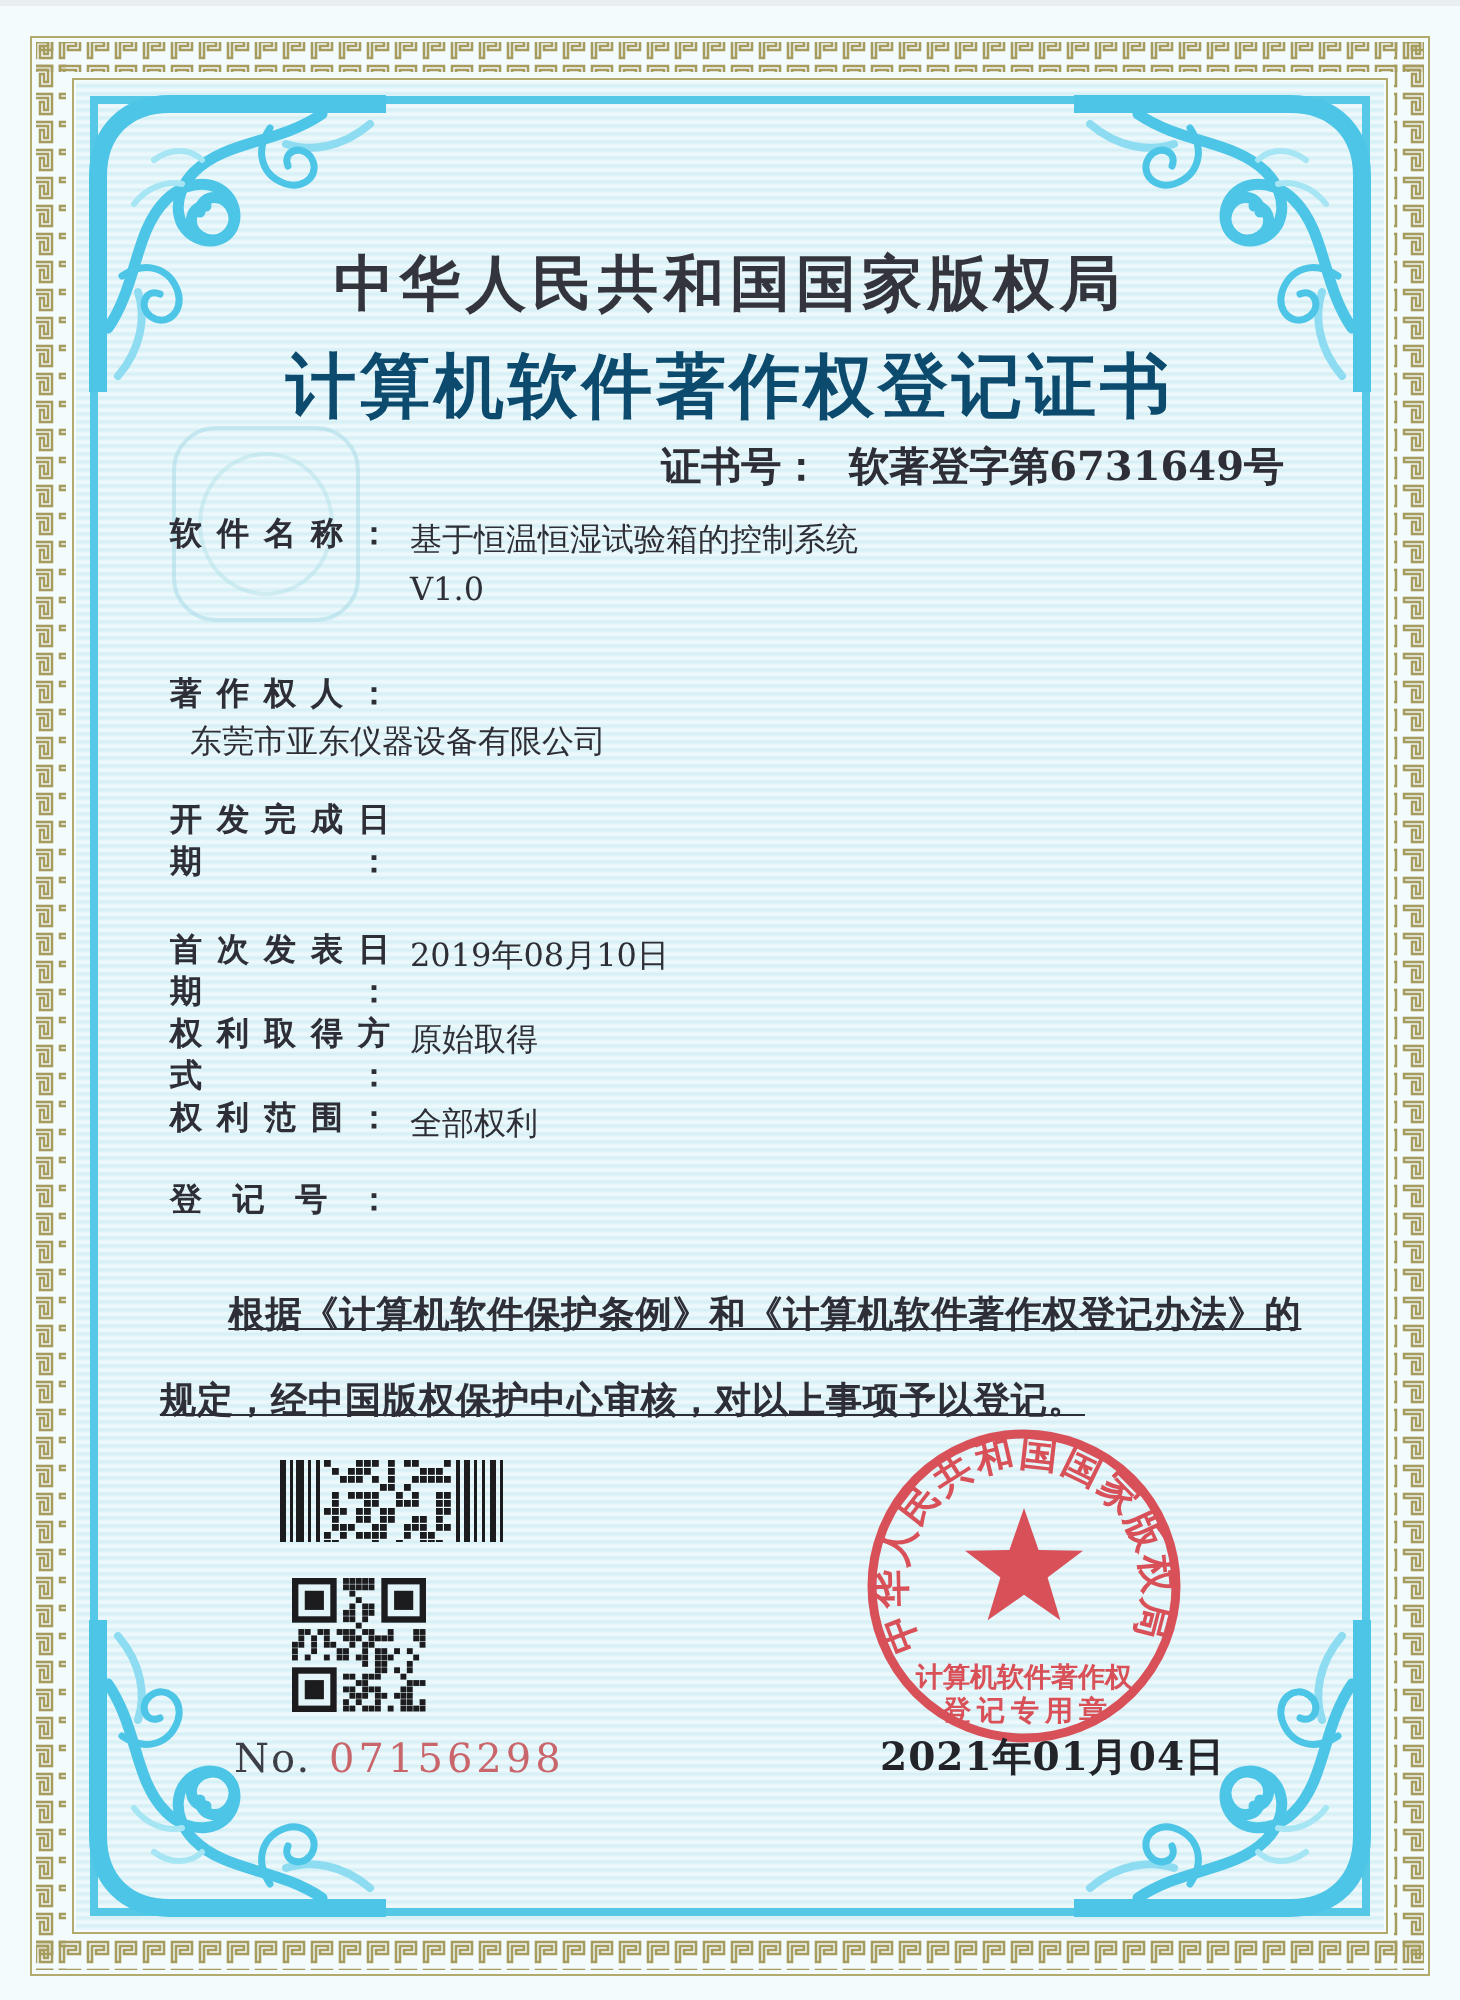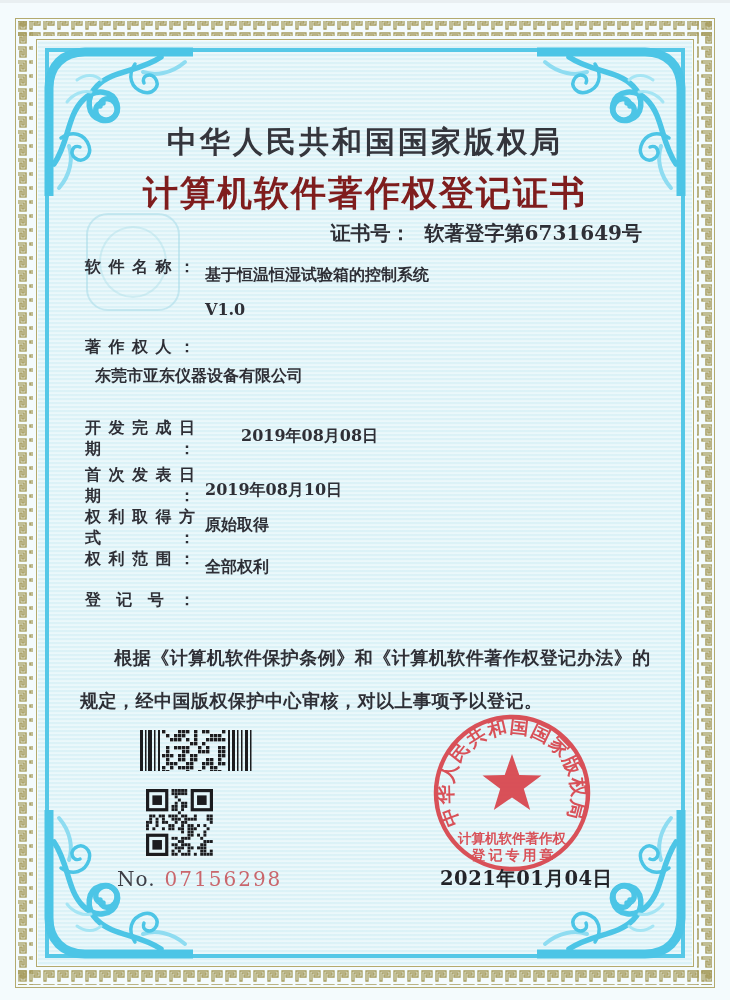--- a/index.html
+++ b/index.html
@@ -21,32 +21,32 @@
 
   .watermark{position:absolute;left:86px;top:210px;width:90px;height:94px;z-index:4;
     border:2px solid rgba(168,219,231,.55);border-radius:22px;}
   .watermark::after{content:"";position:absolute;inset:11px;border:2px solid rgba(168,219,231,.40);border-radius:50%;}
 
   
   .content{position:absolute;inset:0;z-index:6;color:var(--text-dark,#2e2f36);}
   .doc-title{position:absolute;top:119px;left:0;width:100%;text-align:center;
     font-size:30px;font-weight:700;letter-spacing:3px;color:#34353c;}
   .doc-subtitle{position:absolute;top:167px;left:0;width:100%;text-align:center;
-    font-size:35px;font-weight:800;letter-spacing:2px;color:#7f1d1d;}
+    font-size:35px;font-weight:800;letter-spacing:2px;color:#0c4a6e;}
   .cert-no{position:absolute;top:217px;right:88px;font-size:20px;font-weight:700;}
   .cert-no .val{margin-left:14px;}
 
   .row{position:absolute;left:85px;display:flex;font-size:16px;}
   .flabel{width:110px;font-weight:700;text-align:justify;text-align-last:justify;flex:none;}
-  .fvalue{margin-left:10px;font-weight:700;white-space:pre-line;line-height:35px;}
-  .r0{top:254px;} .r1{top:334px;flex-direction:column;} .r2{top:415px;gap:36px;} .r3{top:462px;align-items:flex-end;}
+  .fvalue{margin-left:10px;font-weight:400;white-space:pre-line;line-height:25px;}
+  .r0{top:254px;} .r1{top:334px;flex-direction:column;} .r2{top:397px;} .r3{top:462px;}
   .r4{top:504px;} .r5{top:546px;} .r6{top:587px;}
 
   .statement{position:absolute;left:80px;top:633px;width:578px;font-size:18px;font-weight:700;
-    line-height:43px;text-indent:1.9em;letter-spacing:.5px;}
+    line-height:43px;text-indent:1.9em;letter-spacing:.5px;text-decoration:underline;}
 
   
   .barcode{position:absolute;left:140px;top:727px;z-index:6;}
   .qrcode{position:absolute;left:146px;top:786px;z-index:6;}
   .serial{position:absolute;left:117px;top:864px;z-index:6;font-size:20px;letter-spacing:1px;color:#3d3e46;}
   .serial .num{color:var(--serial-number-red,#c9666c);margin-left:9px;letter-spacing:2px;}
 
   
   .seal{position:absolute;left:428px;top:706px;z-index:7;opacity:.92;}
   .seal-date{position:absolute;left:440px;top:862px;z-index:8;font-size:19.5px;font-weight:700;color:#232429;letter-spacing:.5px;}
@@ -119,21 +119,20 @@
       <span class="flabel">软件名称：</span>
       <span class="fvalue">基于恒温恒湿试验箱的控制系统
 V1.0</span>
     </div>
     <div class="row r1">
       <span class="flabel">著作权人：</span>
       <span class="fvalue">东莞市亚东仪器设备有限公司</span>
     </div>
     <div class="row r2">
       <span class="flabel">开发完成日期：</span>
-      <span class="fvalue">2019年08月08日</span>
     </div>
     <div class="row r3">
       <span class="flabel">首次发表日期：</span>
       <span class="fvalue">2019年08月10日</span>
     </div>
     <div class="row r4">
       <span class="flabel">权利取得方式：</span>
       <span class="fvalue">原始取得</span>
     </div>
     <div class="row r5">

